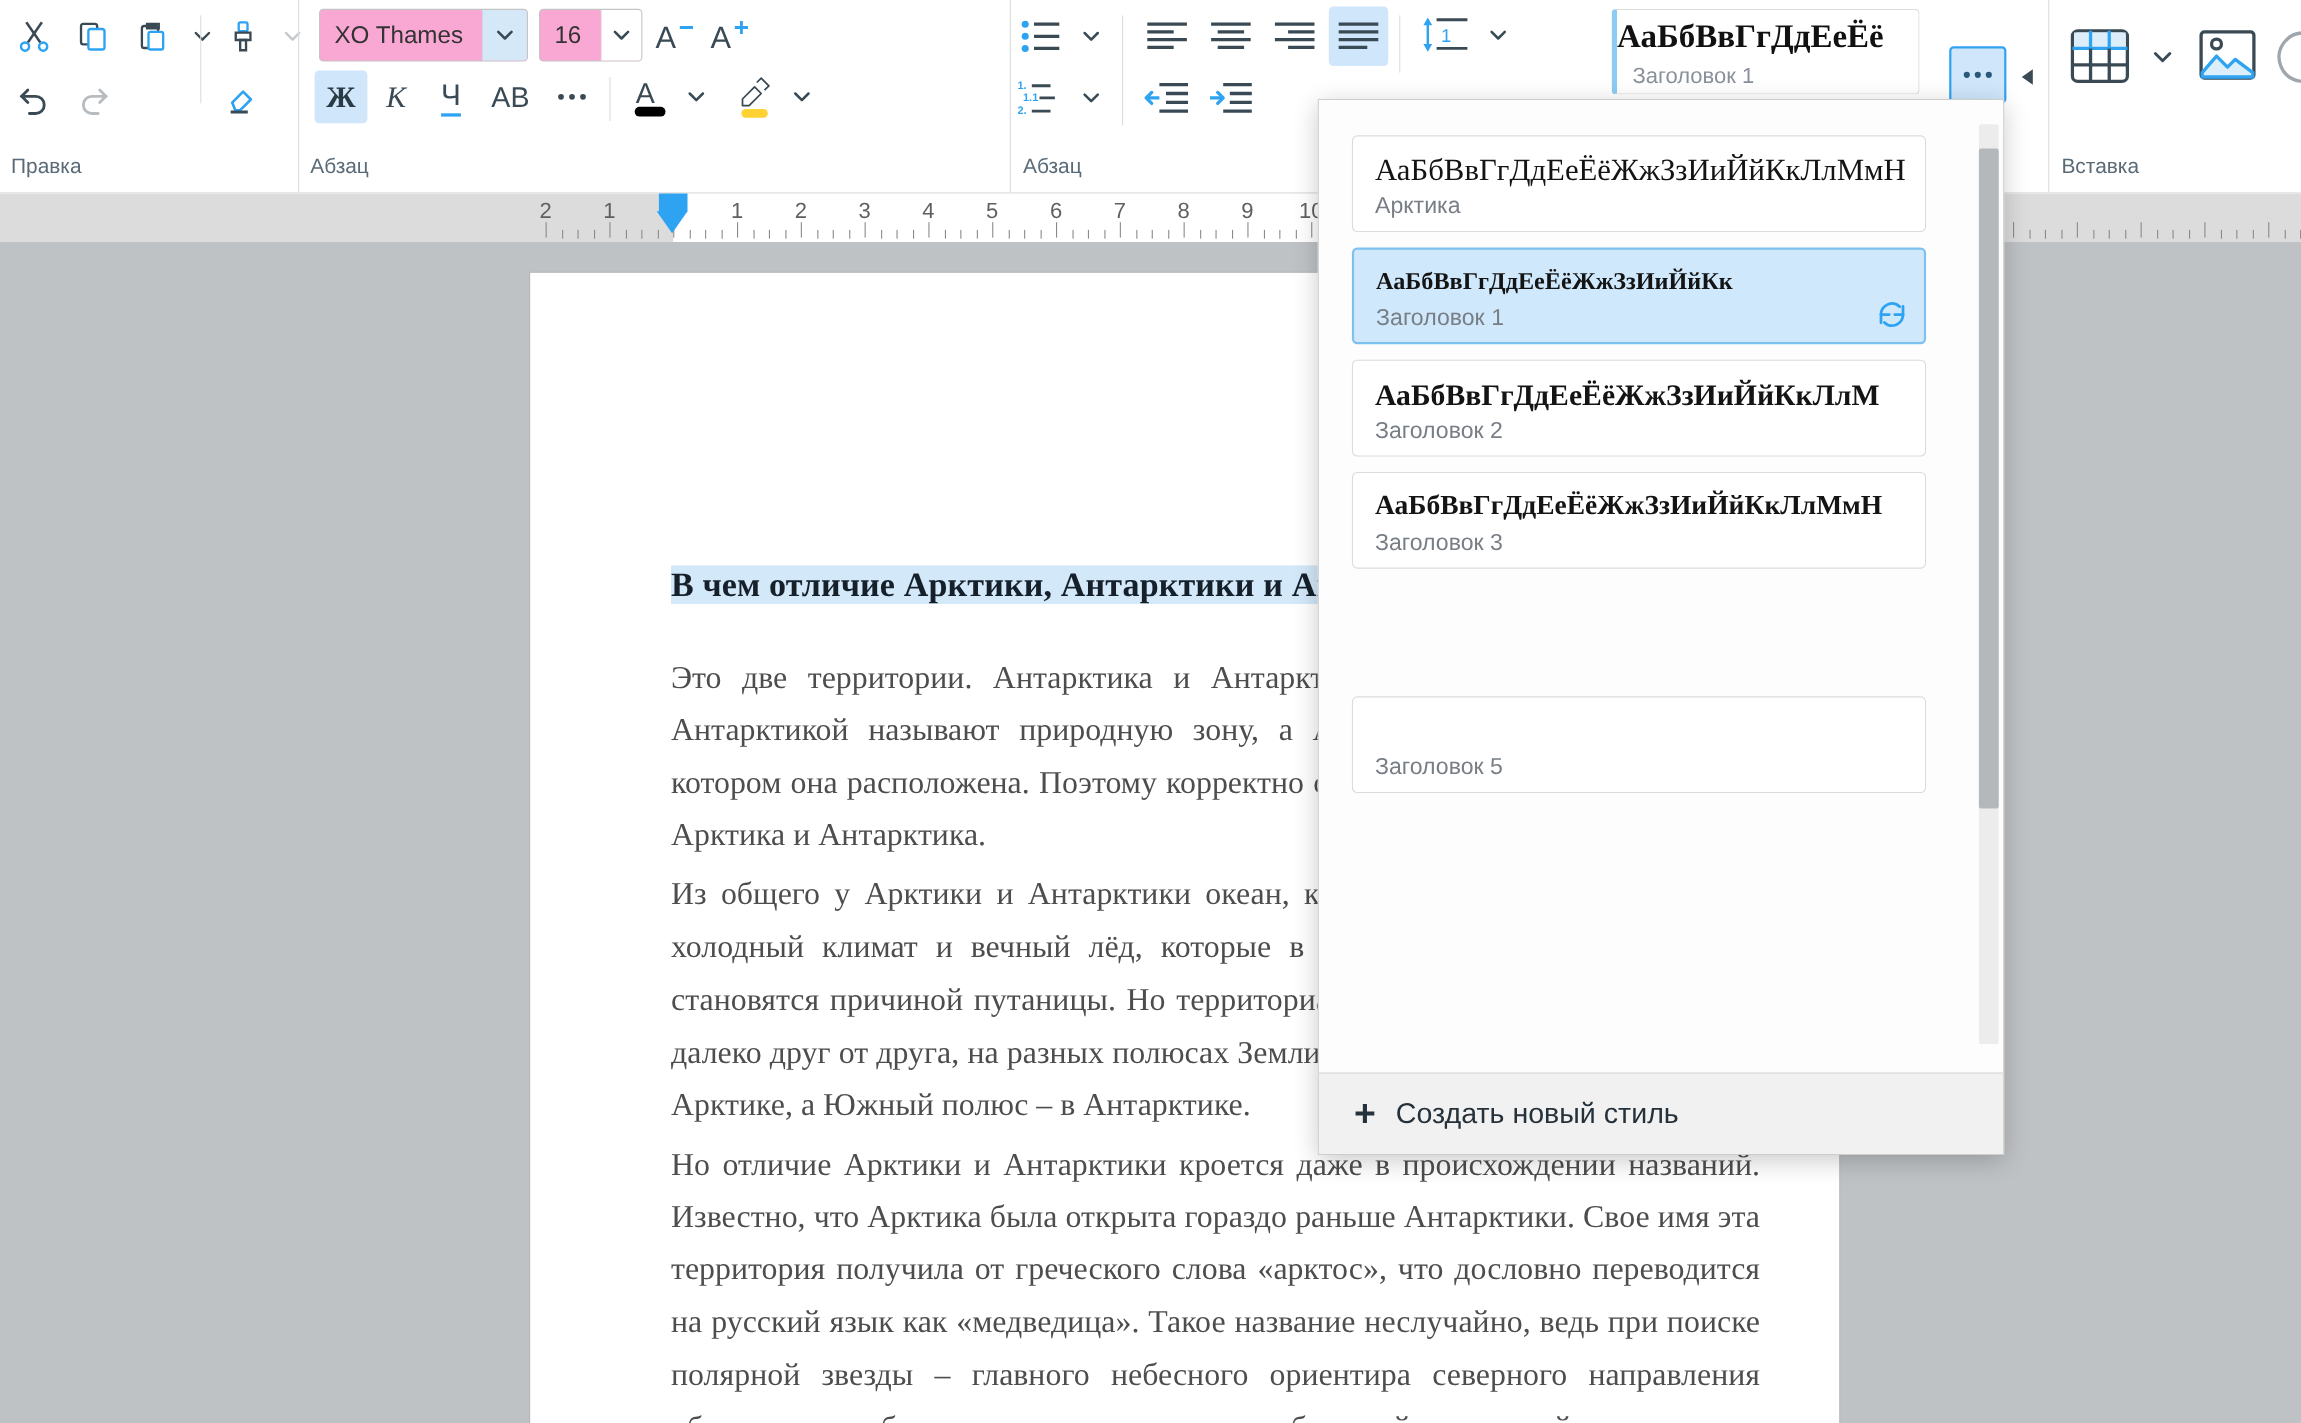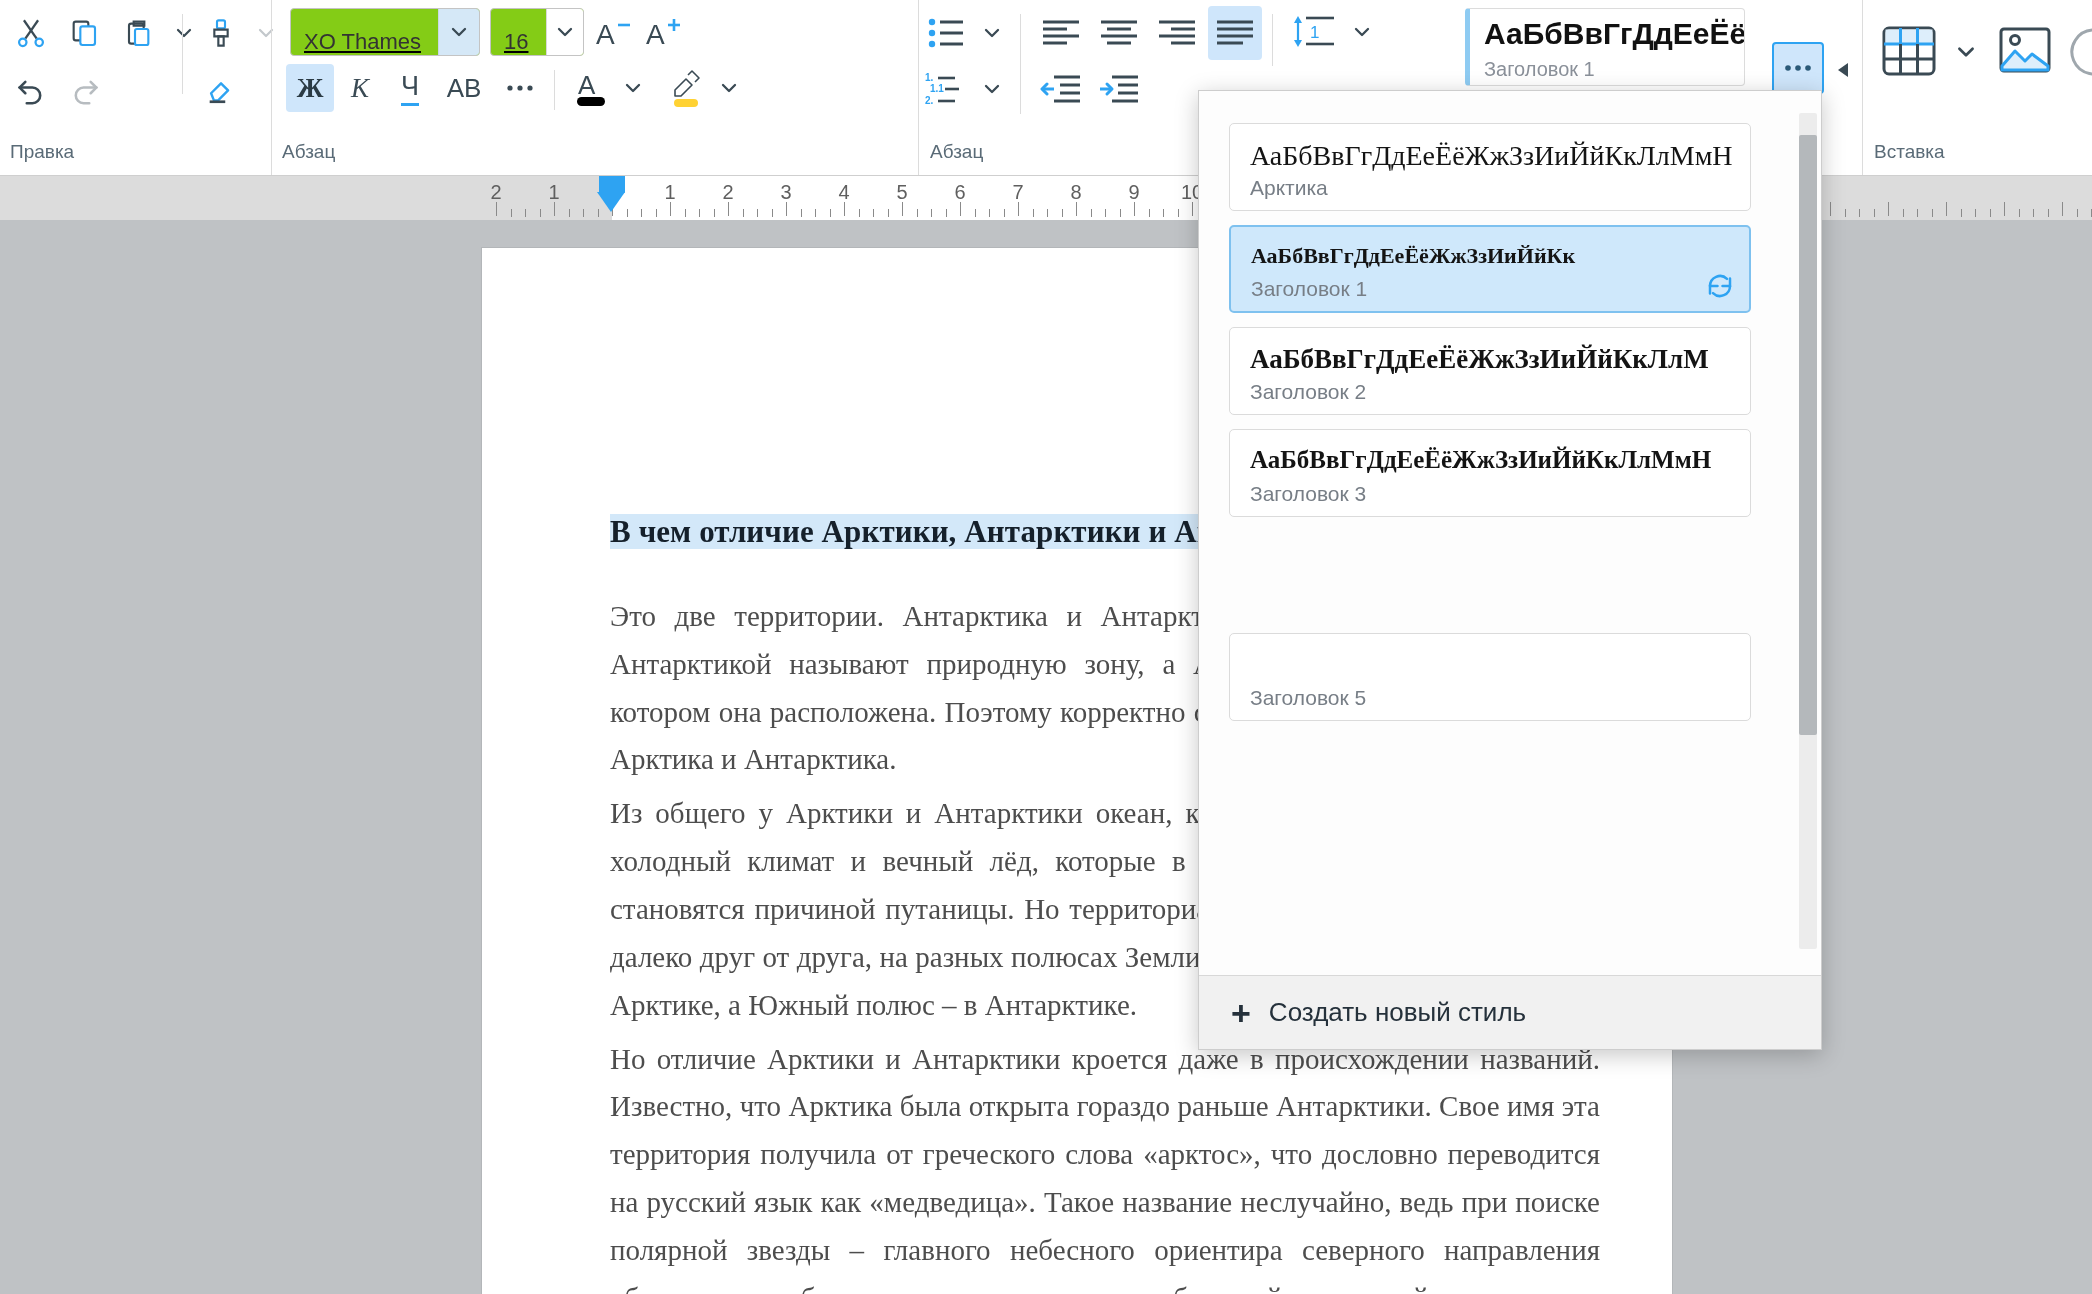--- a/index.html
+++ b/index.html
@@ -24,22 +24,22 @@
   .mini-sep{position:absolute;width:1px;background:#dcdcdc;}
   .btn{
     position:absolute;border-radius:4px;display:flex;align-items:center;
     justify-content:center;cursor:default;box-sizing:border-box;
   }
   .btn.active{background:#cfe6fb;}
   .cap{position:absolute;font-size:21px;color:#3a4a54;}
 
   
   .combo{
-    position:absolute;border:1px solid #c4c4c4;border-radius:4px;background:#84cc16;
-    box-sizing:border-box;display:flex;align-items:flex-end;text-decoration:underline;
+    position:absolute;border:1px solid #c4c4c4;border-radius:4px;background:#f9a8d4;
+    box-sizing:border-box;display:flex;align-items:center;
   }
   .combo .cval{
     flex:1;padding-left:13px;font-size:22px;color:#333;white-space:nowrap;
     overflow:hidden;
   }
   .combo .carrow{
     width:40px;height:100%;background:#d5e8f7;display:flex;align-items:center;
     justify-content:center;border-left:1px solid #c9d8e4;border-radius:0 3px 3px 0;
   }
 
@@ -122,22 +122,22 @@
     font-weight:bold;
   }
   #new-style-row .nslabel{font-size:26px;color:#25313b;}
 
   
   .gallery-tile{
     position:absolute;background:#fff;border:1px solid #dcdcdc;border-left:5px solid #8ecbf2;
     border-radius:4px;box-sizing:border-box;overflow:hidden;
   }
   .gallery-tile .gsample{
-    position:absolute;left:14px;top:8px;white-space:nowrap;font-weight:bold;
-    font-family:Liberation Sans, sans-serif;font-size:30px;color:#111;
+    position:absolute;left:0;top:8px;white-space:nowrap;font-weight:bold;
+    font-family:Liberation Serif, serif;font-size:30px;color:#111;
   }
   .gallery-tile .gname{position:absolute;left:14px;bottom:4px;font-size:20px;color:#8a9099;}
   svg{display:block;}
 </style>
 </head>
 <body>
 
 <div id="toolbar">
 
   <div class="tgroup" style="left:0;width:248px;">

